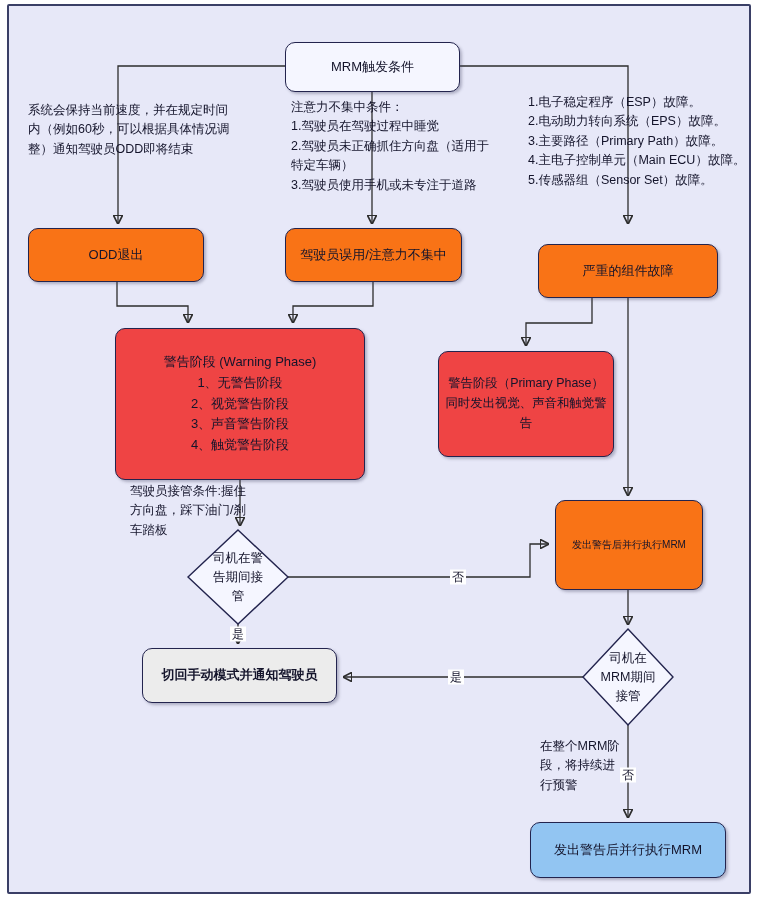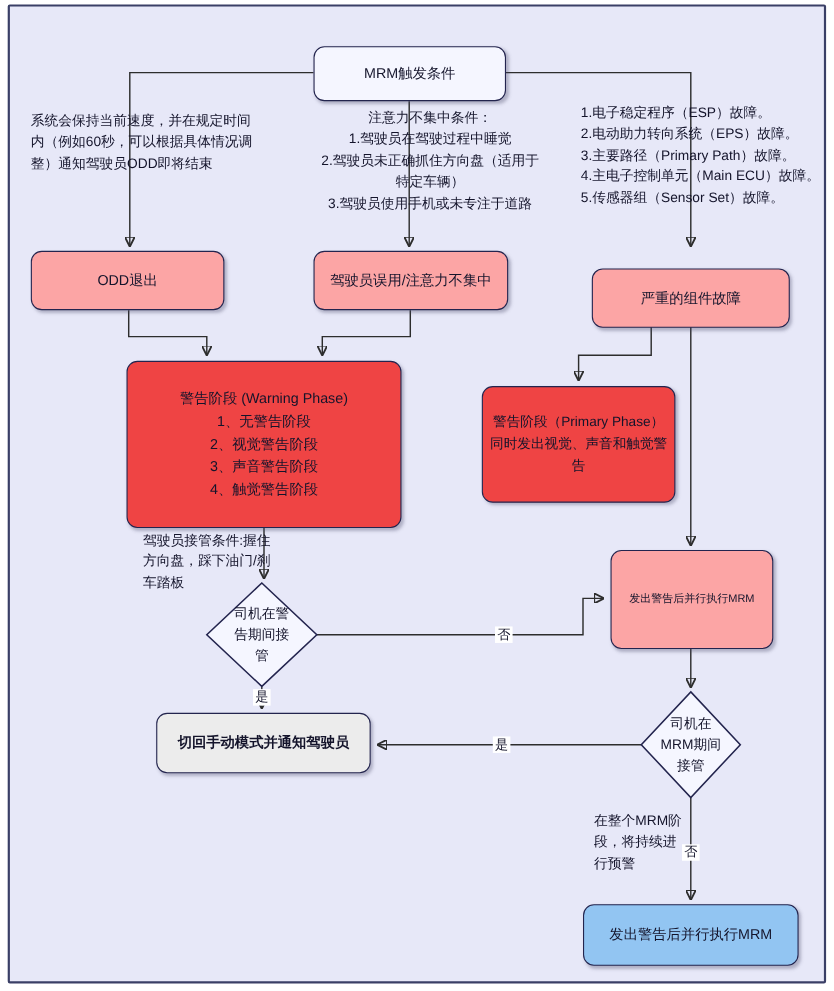--- a/index.html
+++ b/index.html
@@ -18,21 +18,21 @@
   .node{
     position:absolute;box-sizing:border-box;
     border:1.5px solid #23244E;border-radius:10px;
     display:flex;flex-direction:column;align-items:center;justify-content:center;
     text-align:center;font-size:13px;line-height:1.6;
     box-shadow:2px 2px 3px rgba(70,70,100,0.35);
     padding:2px 4px;
   }
   .nowrap{white-space:nowrap;}
   .plain{background:#F5F6FF;}
-  .pink{background:#fca5a5;}
+  .pink{background:#f97316;}
   .green{background:#ef4444;}
   .gray{background:#ECECEC;}
   .blue{background:#92C5F2;}
   .note{
     position:absolute;font-size:12.5px;line-height:1.55;text-align:left;
     color:#14142b;
   }
   .dtext{
     position:absolute;font-size:12.5px;line-height:1.5;text-align:center;
   }
@@ -106,21 +106,21 @@
 
   <div class="node gray nowrap" style="left:142px;top:648px;width:195px;height:55px;font-weight:bold;">切回手动模式并通知驾驶员</div>
 
   <div class="node blue nowrap" style="left:530px;top:822px;width:196px;height:56px;">发出警告后并行执行MRM</div>
 
   <div class="dtext" style="left:208px;top:549px;width:60px;">司机在警告期间接管</div>
   <div class="dtext" style="left:596px;top:649px;width:64px;">司机在MRM期间接管</div>
 
   <div class="note" style="left:28px;top:101px;width:212px;">系统会保持当前速度，并在规定时间内（例如60秒，可以根据具体情况调整）通知驾驶员ODD即将结束</div>
 
-  <div class="note" style="left:291px;top:98px;width:200px;text-align:center;">
+  <div class="note" style="left:291px;top:98px;width:200px;">
     <div>注意力不集中条件：</div>
     <div>1.驾驶员在驾驶过程中睡觉</div>
     <div>2.驾驶员未正确抓住方向盘（适用于特定车辆）</div>
     <div>3.驾驶员使用手机或未专注于道路</div>
   </div>
 
   <div class="note" style="left:528px;top:93px;width:226px;">
     <div>1.电子稳定程序（ESP）故障。</div>
     <div>2.电动助力转向系统（EPS）故障。</div>
     <div>3.主要路径（Primary Path）故障。</div>

